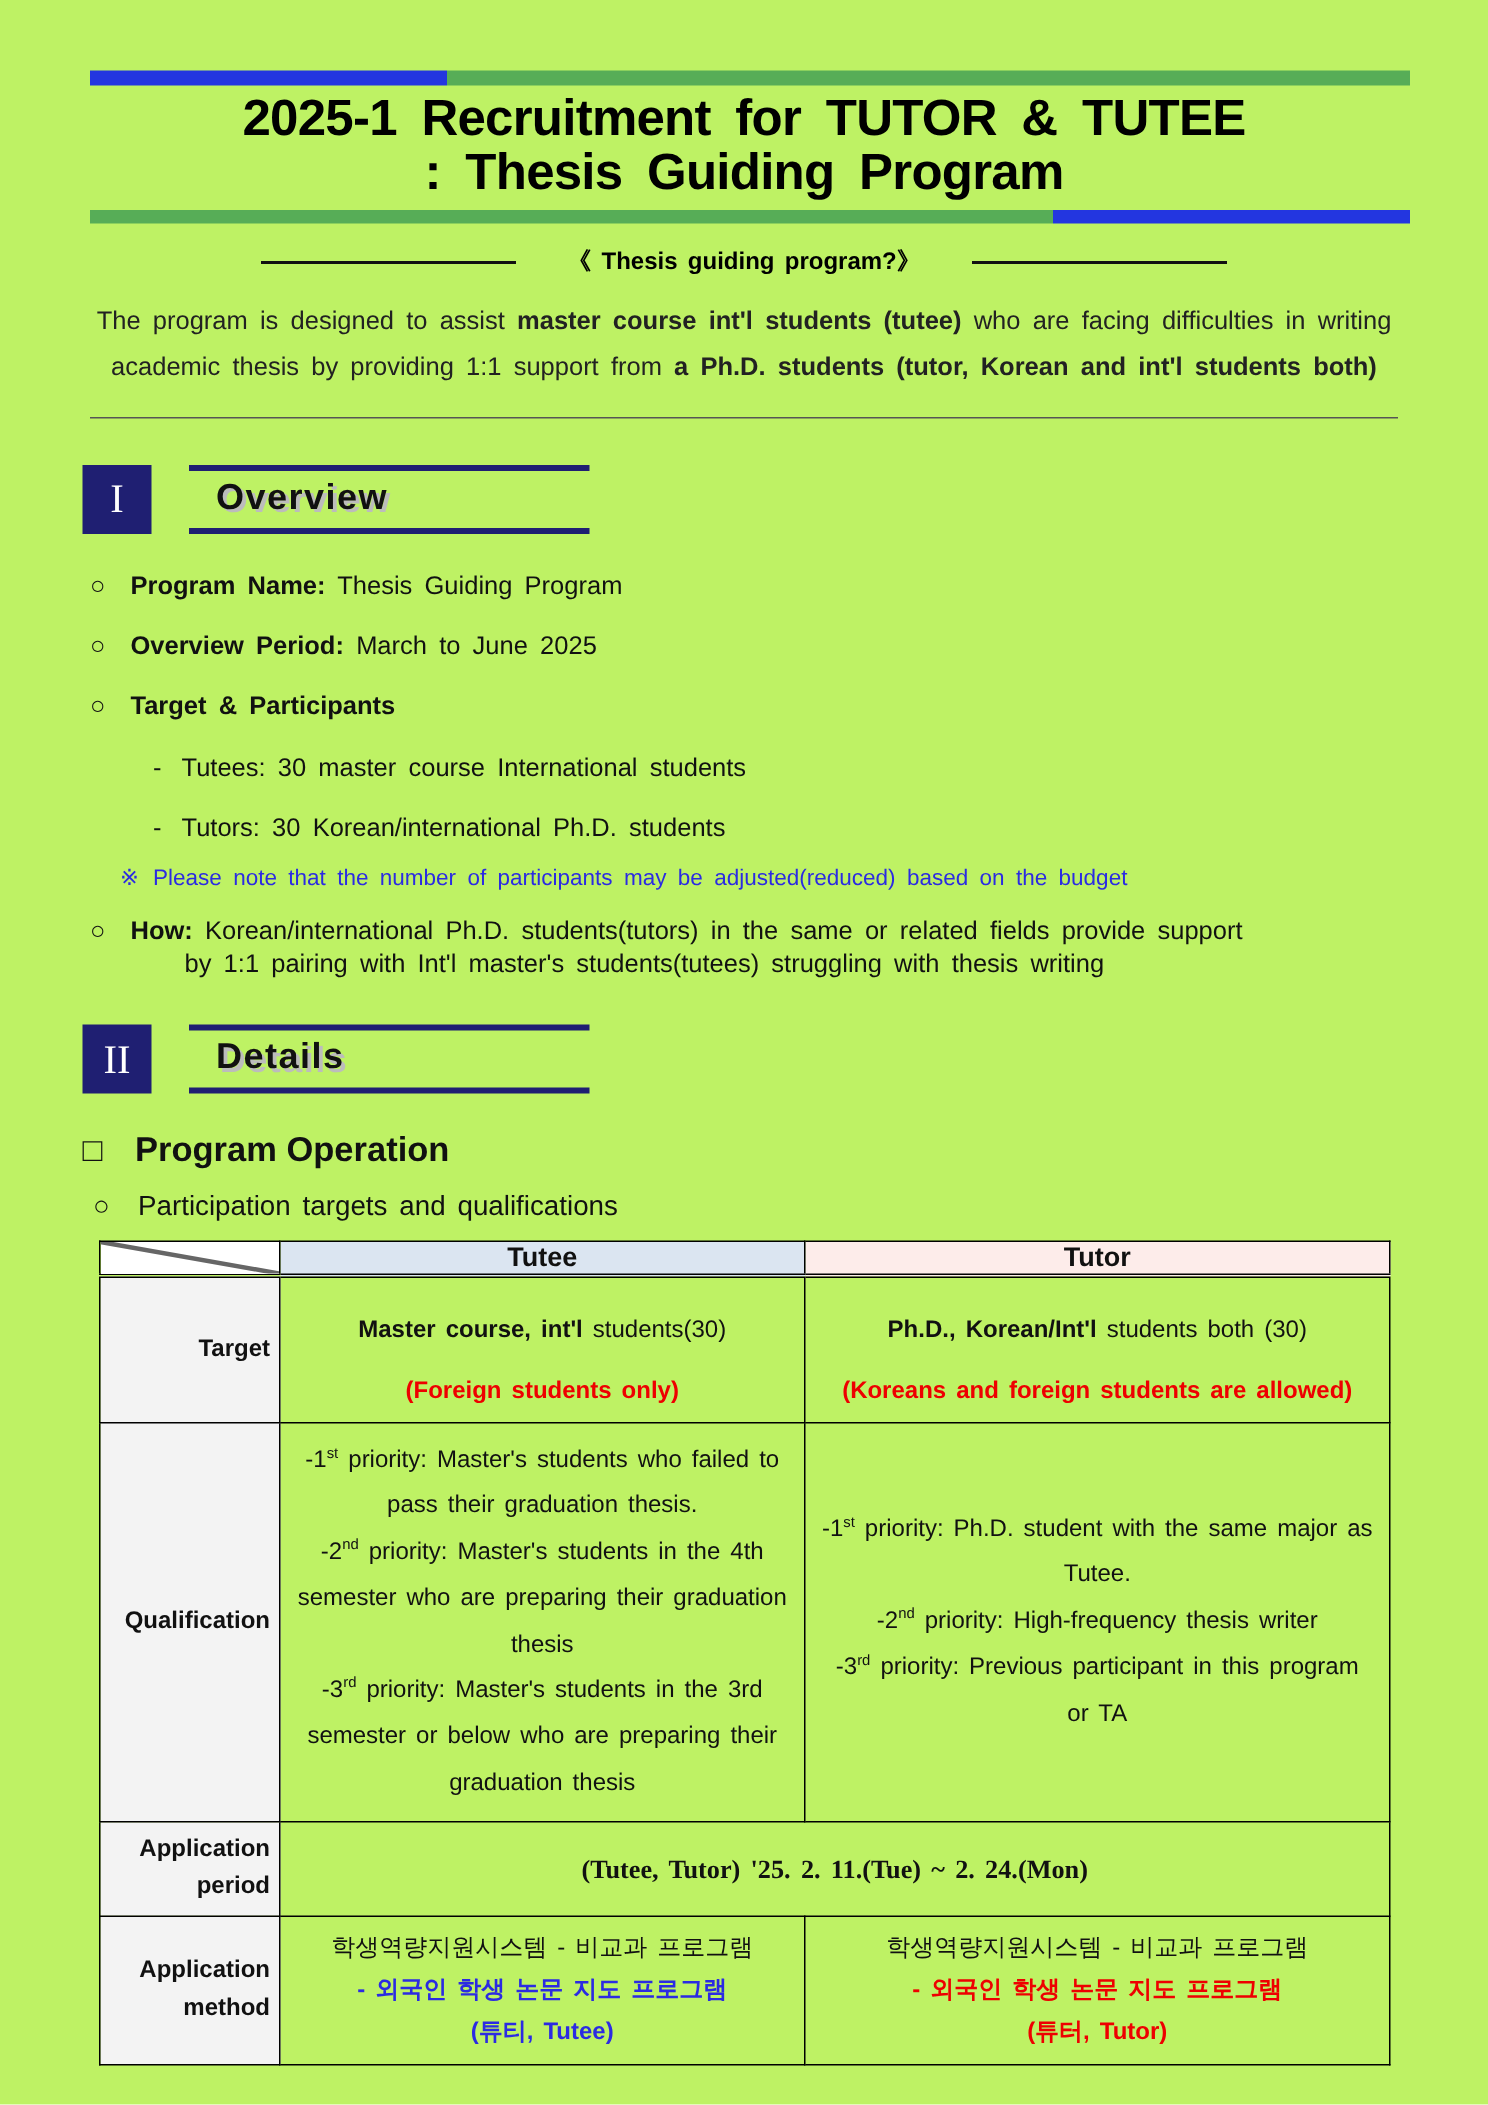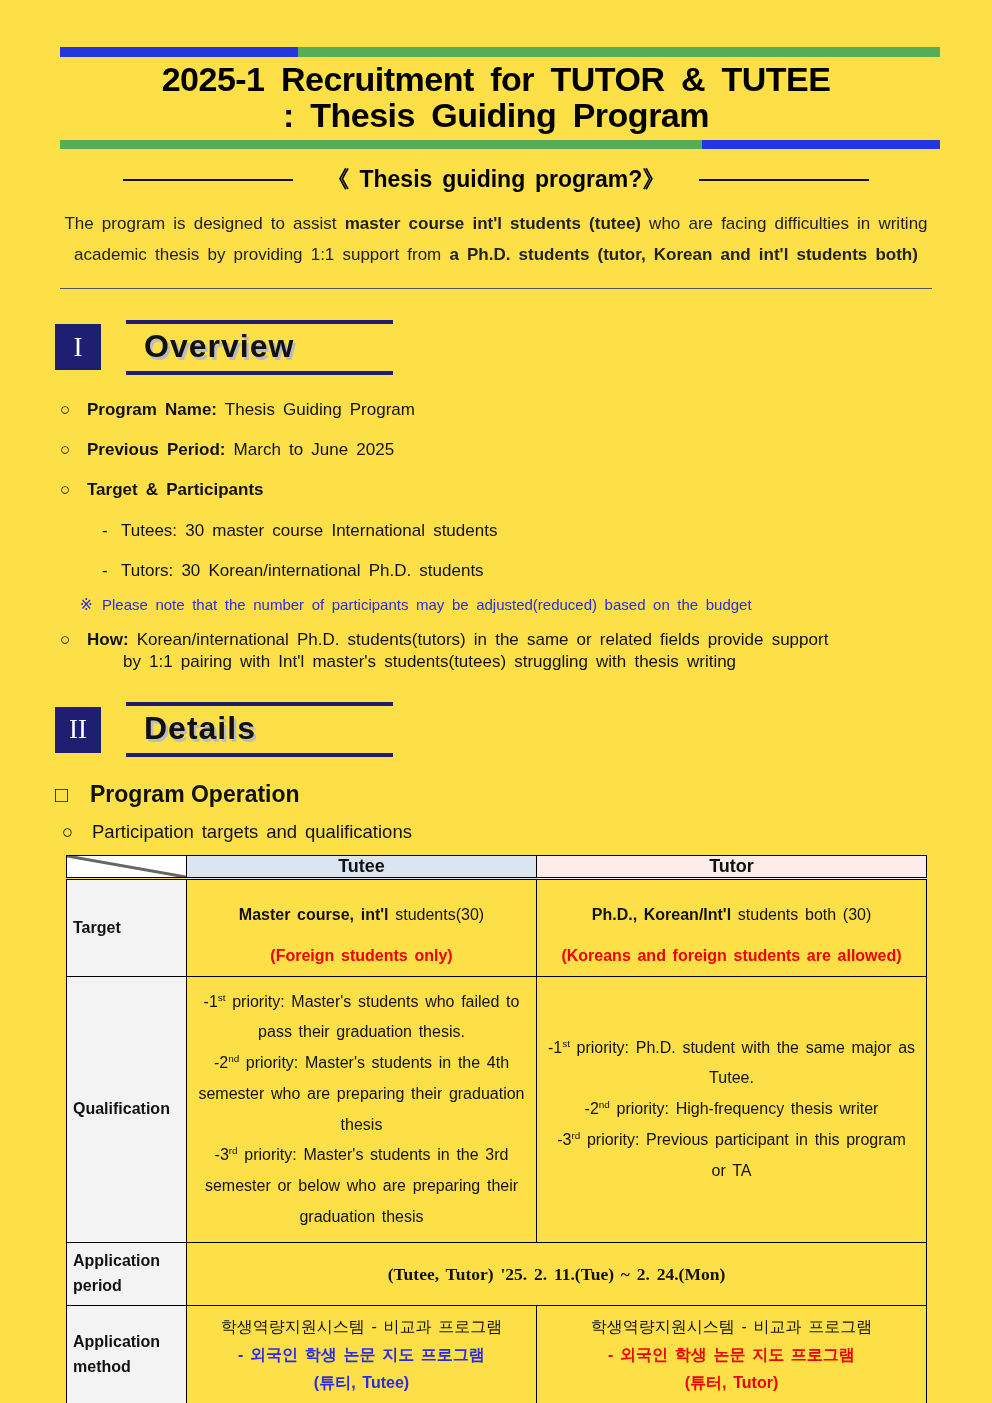--- a/index.html
+++ b/index.html
@@ -3,53 +3,53 @@
 <meta charset="utf-8">
 <style>
   :root{
     --navy:#1f1f72; --bar_blue:#2336e0; --bar_green:#57ad57;
     --red:#ee0000; --blue:#2b2be2;
     --tutee_bg:#dbe5f1; --tutor_bg:#fdecea; --label_bg:#f3f3f3;
   }
   *{box-sizing:border-box; margin:0; padding:0;}
   html,body{background:#fff;}
   body{font-family:"Liberation Sans","DejaVu Sans",sans-serif; color:#111;}
-  .page{width:992px; height:1403px; position:relative; background:#fde047; overflow:hidden;}
+  .page{width:992px; height:1403px; position:relative; background:#bef264; overflow:hidden;}
 
   
   .bar{display:flex; height:10px; margin:0 52px 0 60px;}
   .bar.top{margin-top:47px;}
   .bar.bottom{height:9px; margin-top:7px;}
   .seg-blue{background:var(--bar_blue); height:100%;}
   .seg-green{background:var(--bar_green); height:100%;}
   .bar.top .seg-blue{width:27%;} .bar.top .seg-green{width:73%;}
   .bar.bottom .seg-green{width:73%;} .bar.bottom .seg-blue{width:27%;}
 
   .main-title{text-align:center; margin-top:4px; font-size:34px; font-weight:bold;
     letter-spacing:-0.5px; line-height:1.06; color:#000; word-spacing:0.22em;}
 
   .subtitle-row{display:flex; align-items:center; justify-content:center; gap:34px; margin-top:15px;}
   .side-line{width:170px; border-top:2px solid #111; height:0;}
-  .subtitle{font-size:23px; font-weight:bold; color:#000; word-spacing:0.15em;}
+  .subtitle{font-size:16px; font-weight:bold; color:#000; word-spacing:0.15em;}
 
   .intro{margin-top:14px; text-align:center; font-size:17px; line-height:1.82;
     color:#222; word-spacing:0.2em;}
 
   .rule{border-top:1.5px solid #555; margin:17px 60px 0 60px;}
 
   
   .section-head{display:flex; margin-left:55px; align-items:center;}
   .section-head.first{margin-top:31px;}
   .section-head.second{margin-top:30px;}
   .numbox{width:46px; height:46px; background:var(--navy); color:#fff;
     font-family:"Liberation Serif","DejaVu Serif",serif; font-size:27px;
     display:flex; align-items:center; justify-content:center; flex:none;}
   .titlebox{margin-left:25px; border-top:4px solid var(--navy); border-bottom:4px solid var(--navy);
     width:267px; padding:4px 0 6px 18px;}
-  .titlebox h2{font-size:32px; font-weight:bold; color:#111; letter-spacing:1px;
+  .titlebox h2{font-size:24px; font-weight:bold; color:#111; letter-spacing:1px;
     text-shadow:2.5px 2.5px 0 #bcbcbc;}
 
   
   .bullets{margin:24px 58px 0 60px; font-size:17px; color:#111; word-spacing:0.2em;}
   .bullet{display:flex; margin-bottom:19px; line-height:1.25;}
   .bullet .marker{width:27px; flex:none;}
   .bullet .content{flex:1;}
   .bullet.sub{margin-left:42px; margin-bottom:19px;}
   .bullet.sub .marker{width:19px;}
   .bullet.note{margin-left:20px; color:var(--blue); font-size:15px; margin-bottom:14px; margin-top:-4px;}
@@ -64,21 +64,21 @@
   
   table.qual{border-collapse:collapse; table-layout:fixed; width:860px; margin:12px 0 0 66px;
     border:1.5px solid #000;}
   table.qual th, table.qual td{border:1px solid #000; vertical-align:middle;}
   table.qual thead th{height:15px; font-size:18px; font-weight:bold; border-bottom:3px double #000;}
   .col-label{width:120px;} .col-tutee{width:350px;} .col-tutor{width:390px;}
   th.corner{position:relative; background:#fff;}
   th.corner svg{position:absolute; inset:0; width:100%; height:100%;}
   th.h-tutee{background:var(--tutee_bg);}
   th.h-tutor{background:var(--tutor_bg);}
-  td.label-cell{background:var(--label_bg); font-weight:bold; font-size:16px; text-align:left;
+  td.label-cell{background:var(--label_bg); font-weight:bold; font-size:16px; text-align:right;
     padding:6px 6px; line-height:1.55;}
   td.cell{font-size:16px; text-align:center; padding:7px 9px; word-spacing:0.14em;}
   td.cell .rl{line-height:1.55;}
   tr.r-target td.cell .rl{line-height:1.6;margin-top:15px;}
   tr.r-qual td.cell{padding:10px 10px;}
   tr.r-qual td.cell .rl{line-height:1.92;}
   tr.r-period td.cell{font-size:17.5px; height:48px;font-family:Liberation Serif, serif;}
   tr.r-method td.cell .rl{line-height:1.75;}
   tr.r-method td.cell{height:80px;}
 
@@ -130,21 +130,21 @@
   <div class="bullets">
     <div class="bullet">
       <span class="marker">○</span>
       <div class="content">
           <div class="rl"><span class="b">Program Name:</span><span> Thesis Guiding Program</span></div>
         </div>
     </div>
     <div class="bullet">
       <span class="marker">○</span>
       <div class="content">
-          <div class="rl"><span class="b">Previous Period:</span><span> March to June 2025</span></div>
+          <div class="rl"><span class="b">Overview Period:</span><span> March to June 2025</span></div>
         </div>
     </div>
     <div class="bullet">
       <span class="marker">○</span>
       <div class="content">
           <div class="rl"><span class="b">Target &amp; Participants</span></div>
         </div>
     </div>
     <div class="bullet sub">
       <span class="marker">-</span>

